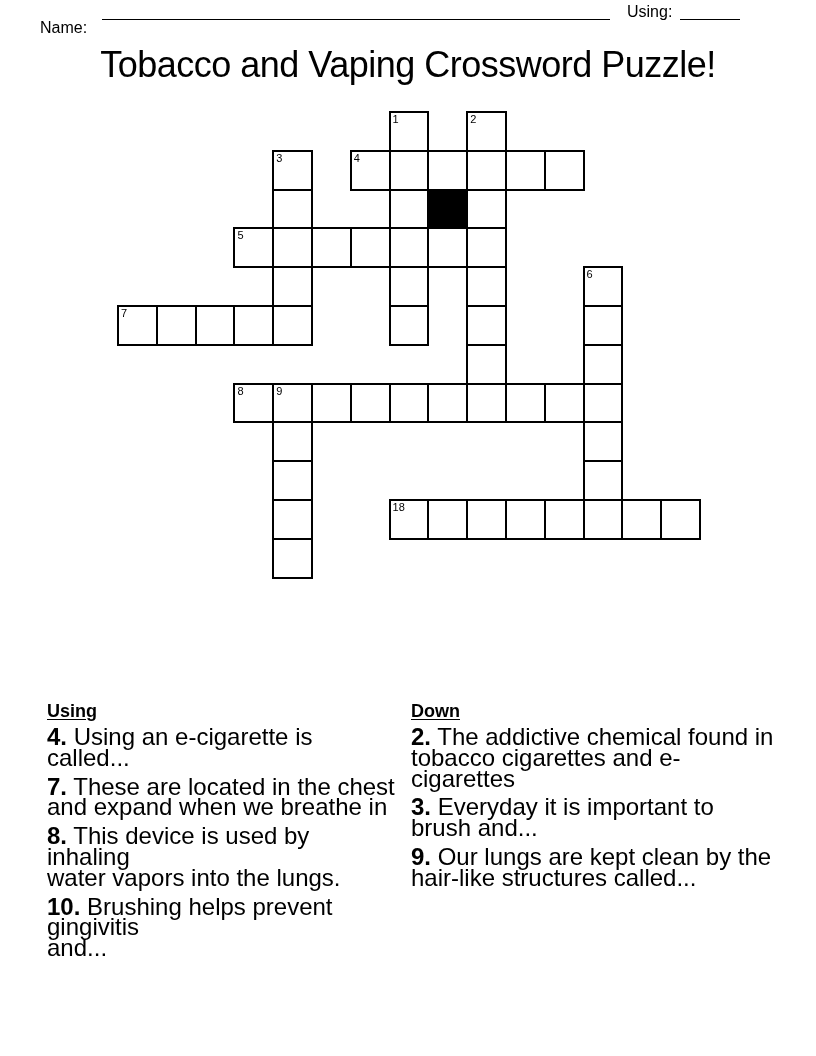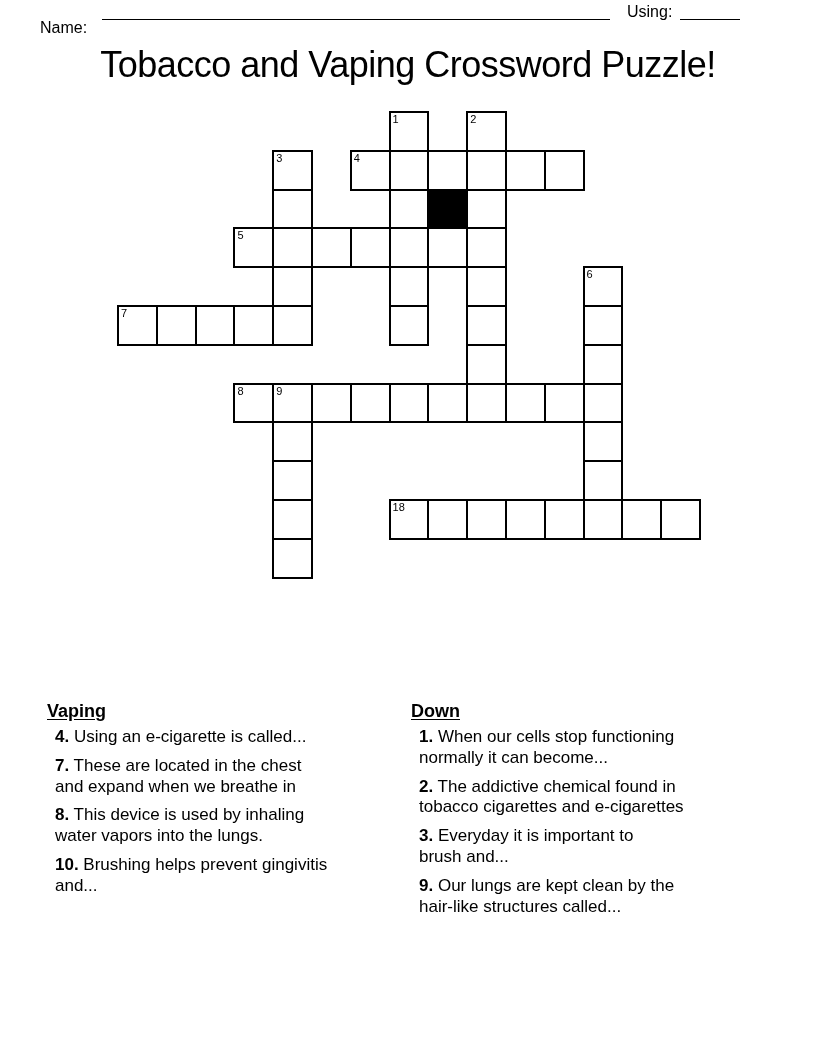--- a/index.html
+++ b/index.html
@@ -57,22 +57,22 @@
   .down-col   { left: 411px; width: 372px; }
   .clue-head {
     margin: 0 0 5px 0;
     font-size: 18px;
     line-height: 22px;
     font-weight: 700;
     text-decoration: underline;
     text-underline-offset: 2px;
   }
   .clue {
-    margin: 0 0 8px 8px;
-    font-size: 17px;
+    margin: 0 0 8px 0;
+    font-size: 24px;
     line-height: 20.8px;
   }
   .clue b { font-weight: 700; }
 </style>
 </head>
 <body>
 
 <div class="page">
 
   <span class="hdr-label name-label">Name:</span>
@@ -157,32 +157,31 @@
       <div class="cell" style="left: 349.2px; top: 388px;"></div>
       <div class="cell" style="left: 388px; top: 388px;"></div>
       <div class="cell" style="left: 426.8px; top: 388px;"></div>
       <div class="cell" style="left: 465.6px; top: 388px;"></div>
       <div class="cell" style="left: 504.4px; top: 388px;"></div>
       <div class="cell" style="left: 543.2px; top: 388px;"></div>
       <div class="cell" style="left: 155.2px; top: 426.8px;"></div>
     </div>
 
   <div class="clue-col across-col">
-    <h2 class="clue-head">Vaping</h2>
+    <h2 class="clue-head">Using</h2>
     <div id="across-list">
         <p class="clue"><b>4.</b> Using an e-cigarette is called...</p>
         <p class="clue"><b>7.</b> These are located in the chest<br>and expand when we breathe in</p>
         <p class="clue"><b>8.</b> This device is used by inhaling<br>water vapors into the lungs.</p>
         <p class="clue"><b>10.</b> Brushing helps prevent gingivitis<br>and...</p>
       </div>
   </div>
 
   <div class="clue-col down-col">
     <h2 class="clue-head">Down</h2>
     <div id="down-list">
-        <p class="clue"><b>1.</b> When our cells stop functioning<br>normally it can become...</p>
         <p class="clue"><b>2.</b> The addictive chemical found in<br>tobacco cigarettes and e-cigarettes</p>
         <p class="clue"><b>3.</b> Everyday it is important to<br>brush and...</p>
         <p class="clue"><b>9.</b> Our lungs are kept clean by the<br>hair-like structures called...</p>
       </div>
   </div>
 
 </div>
 
 </body></html>

